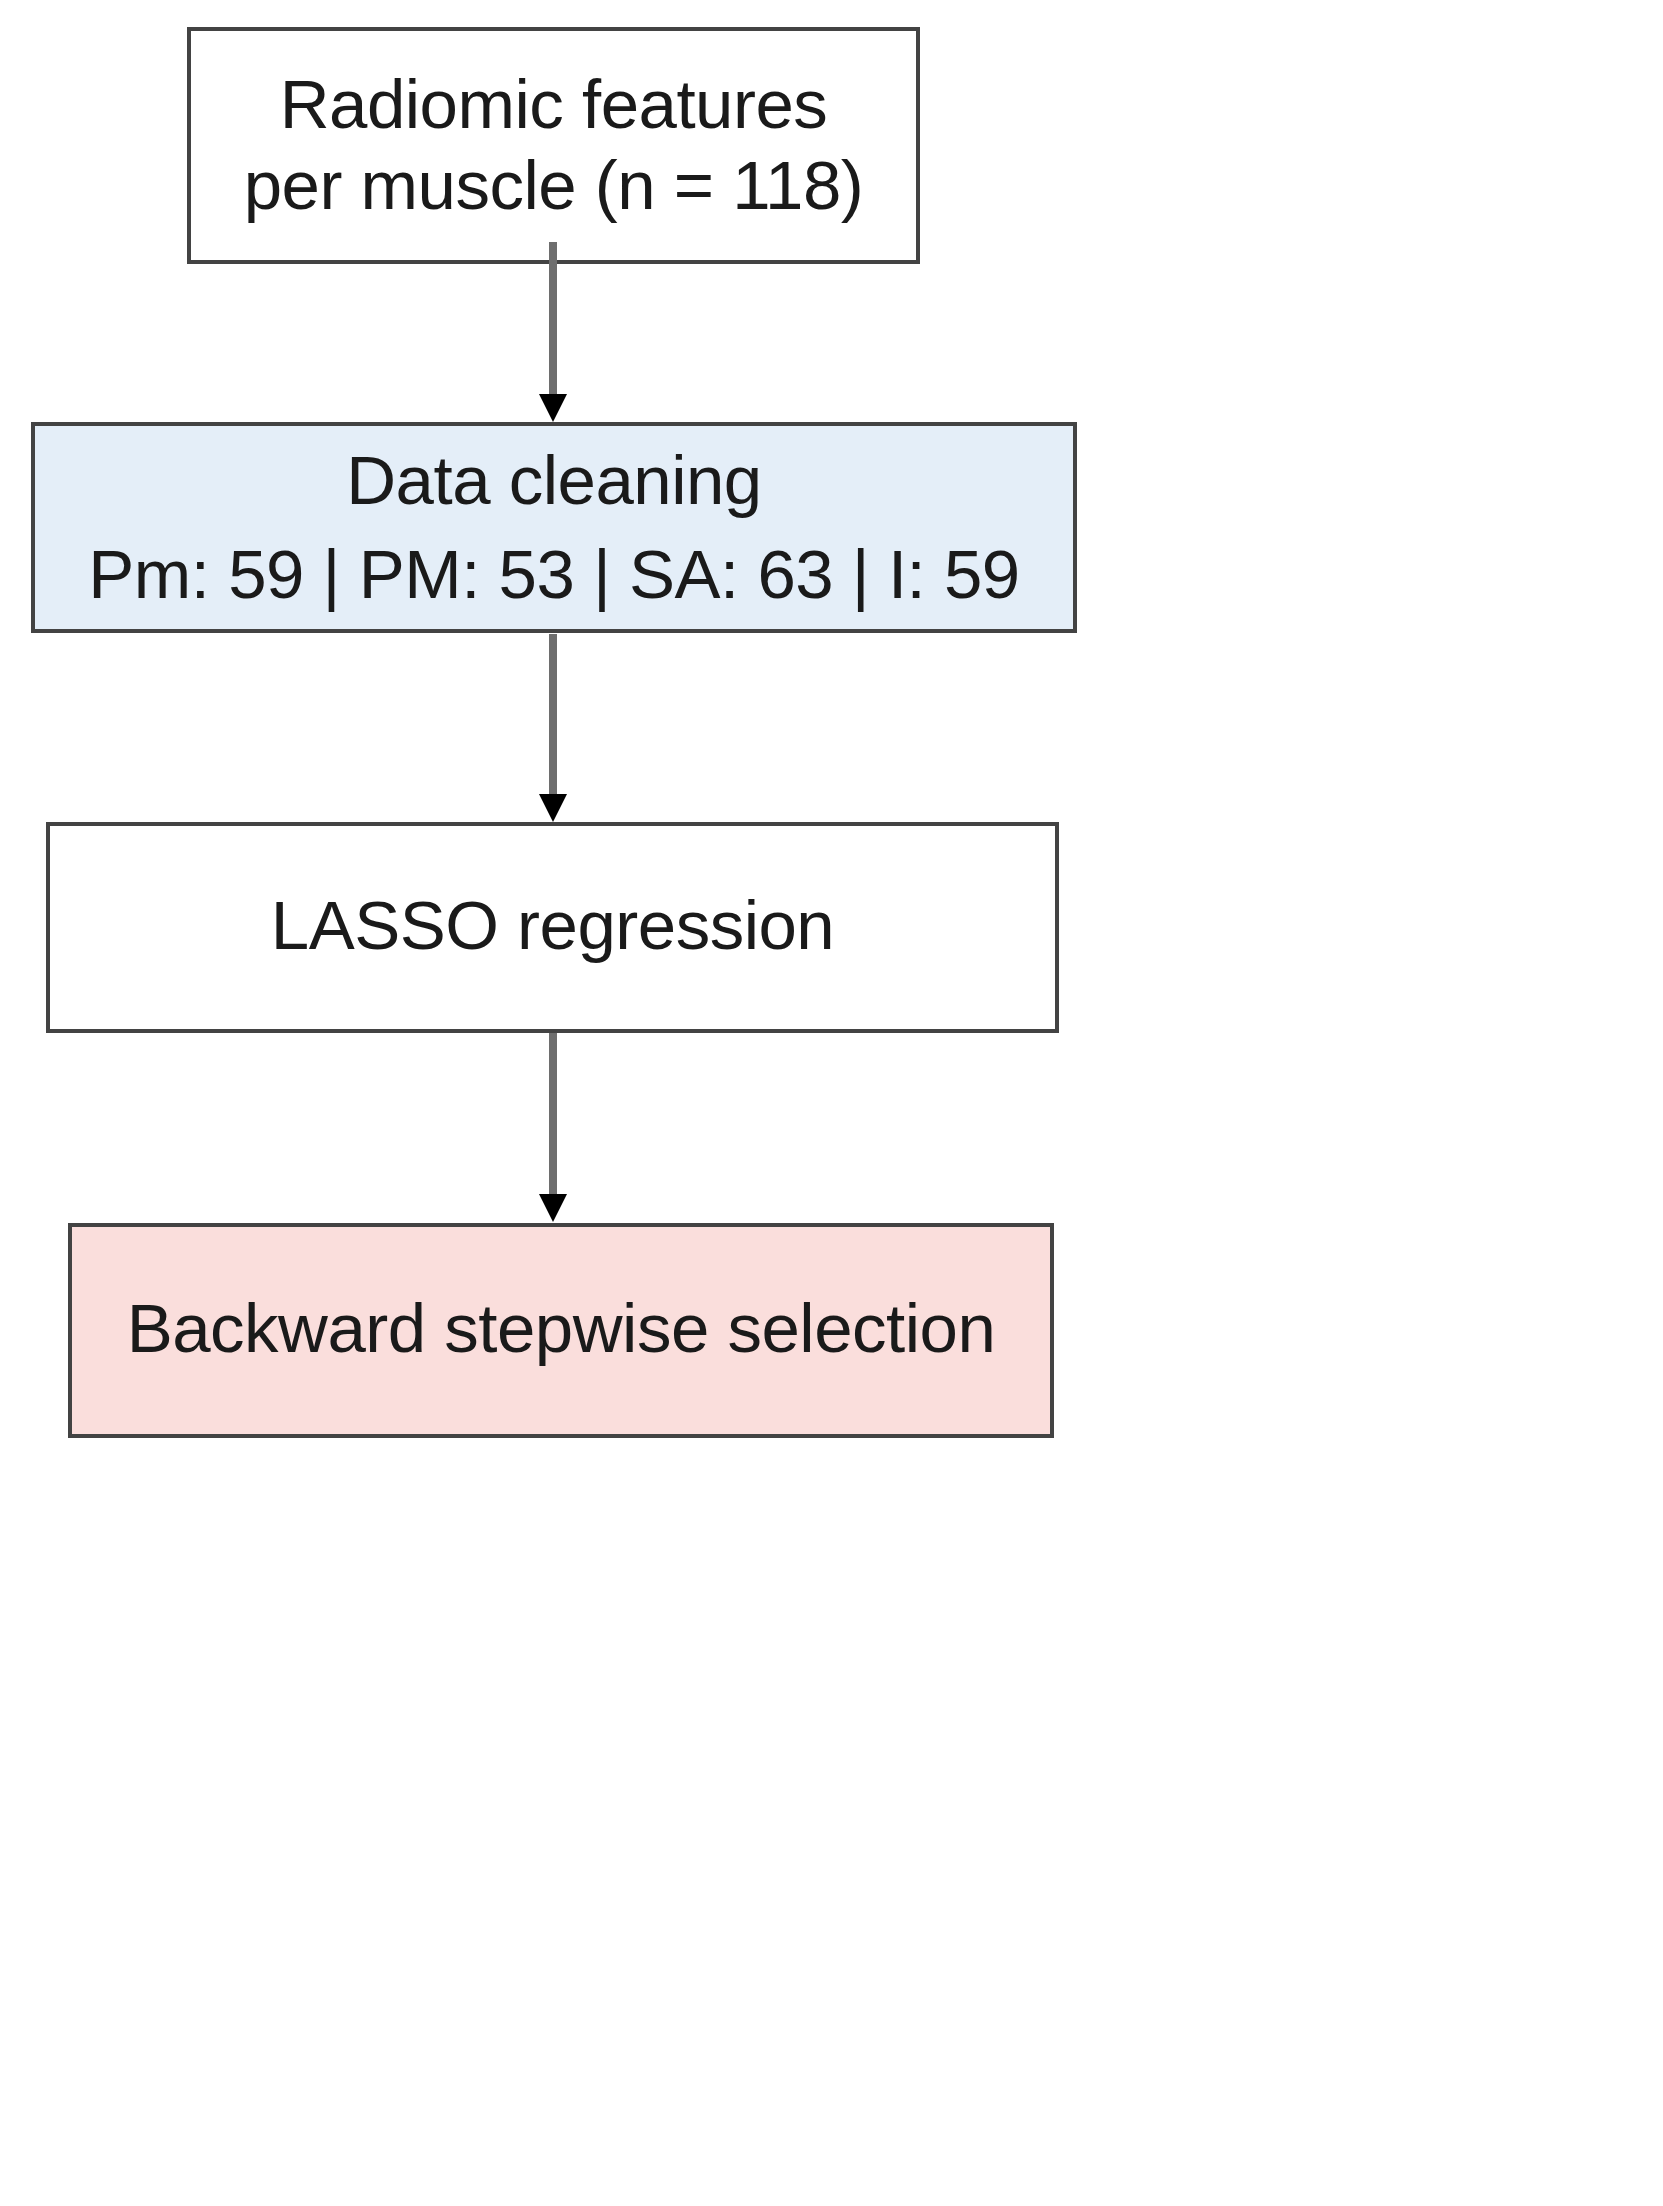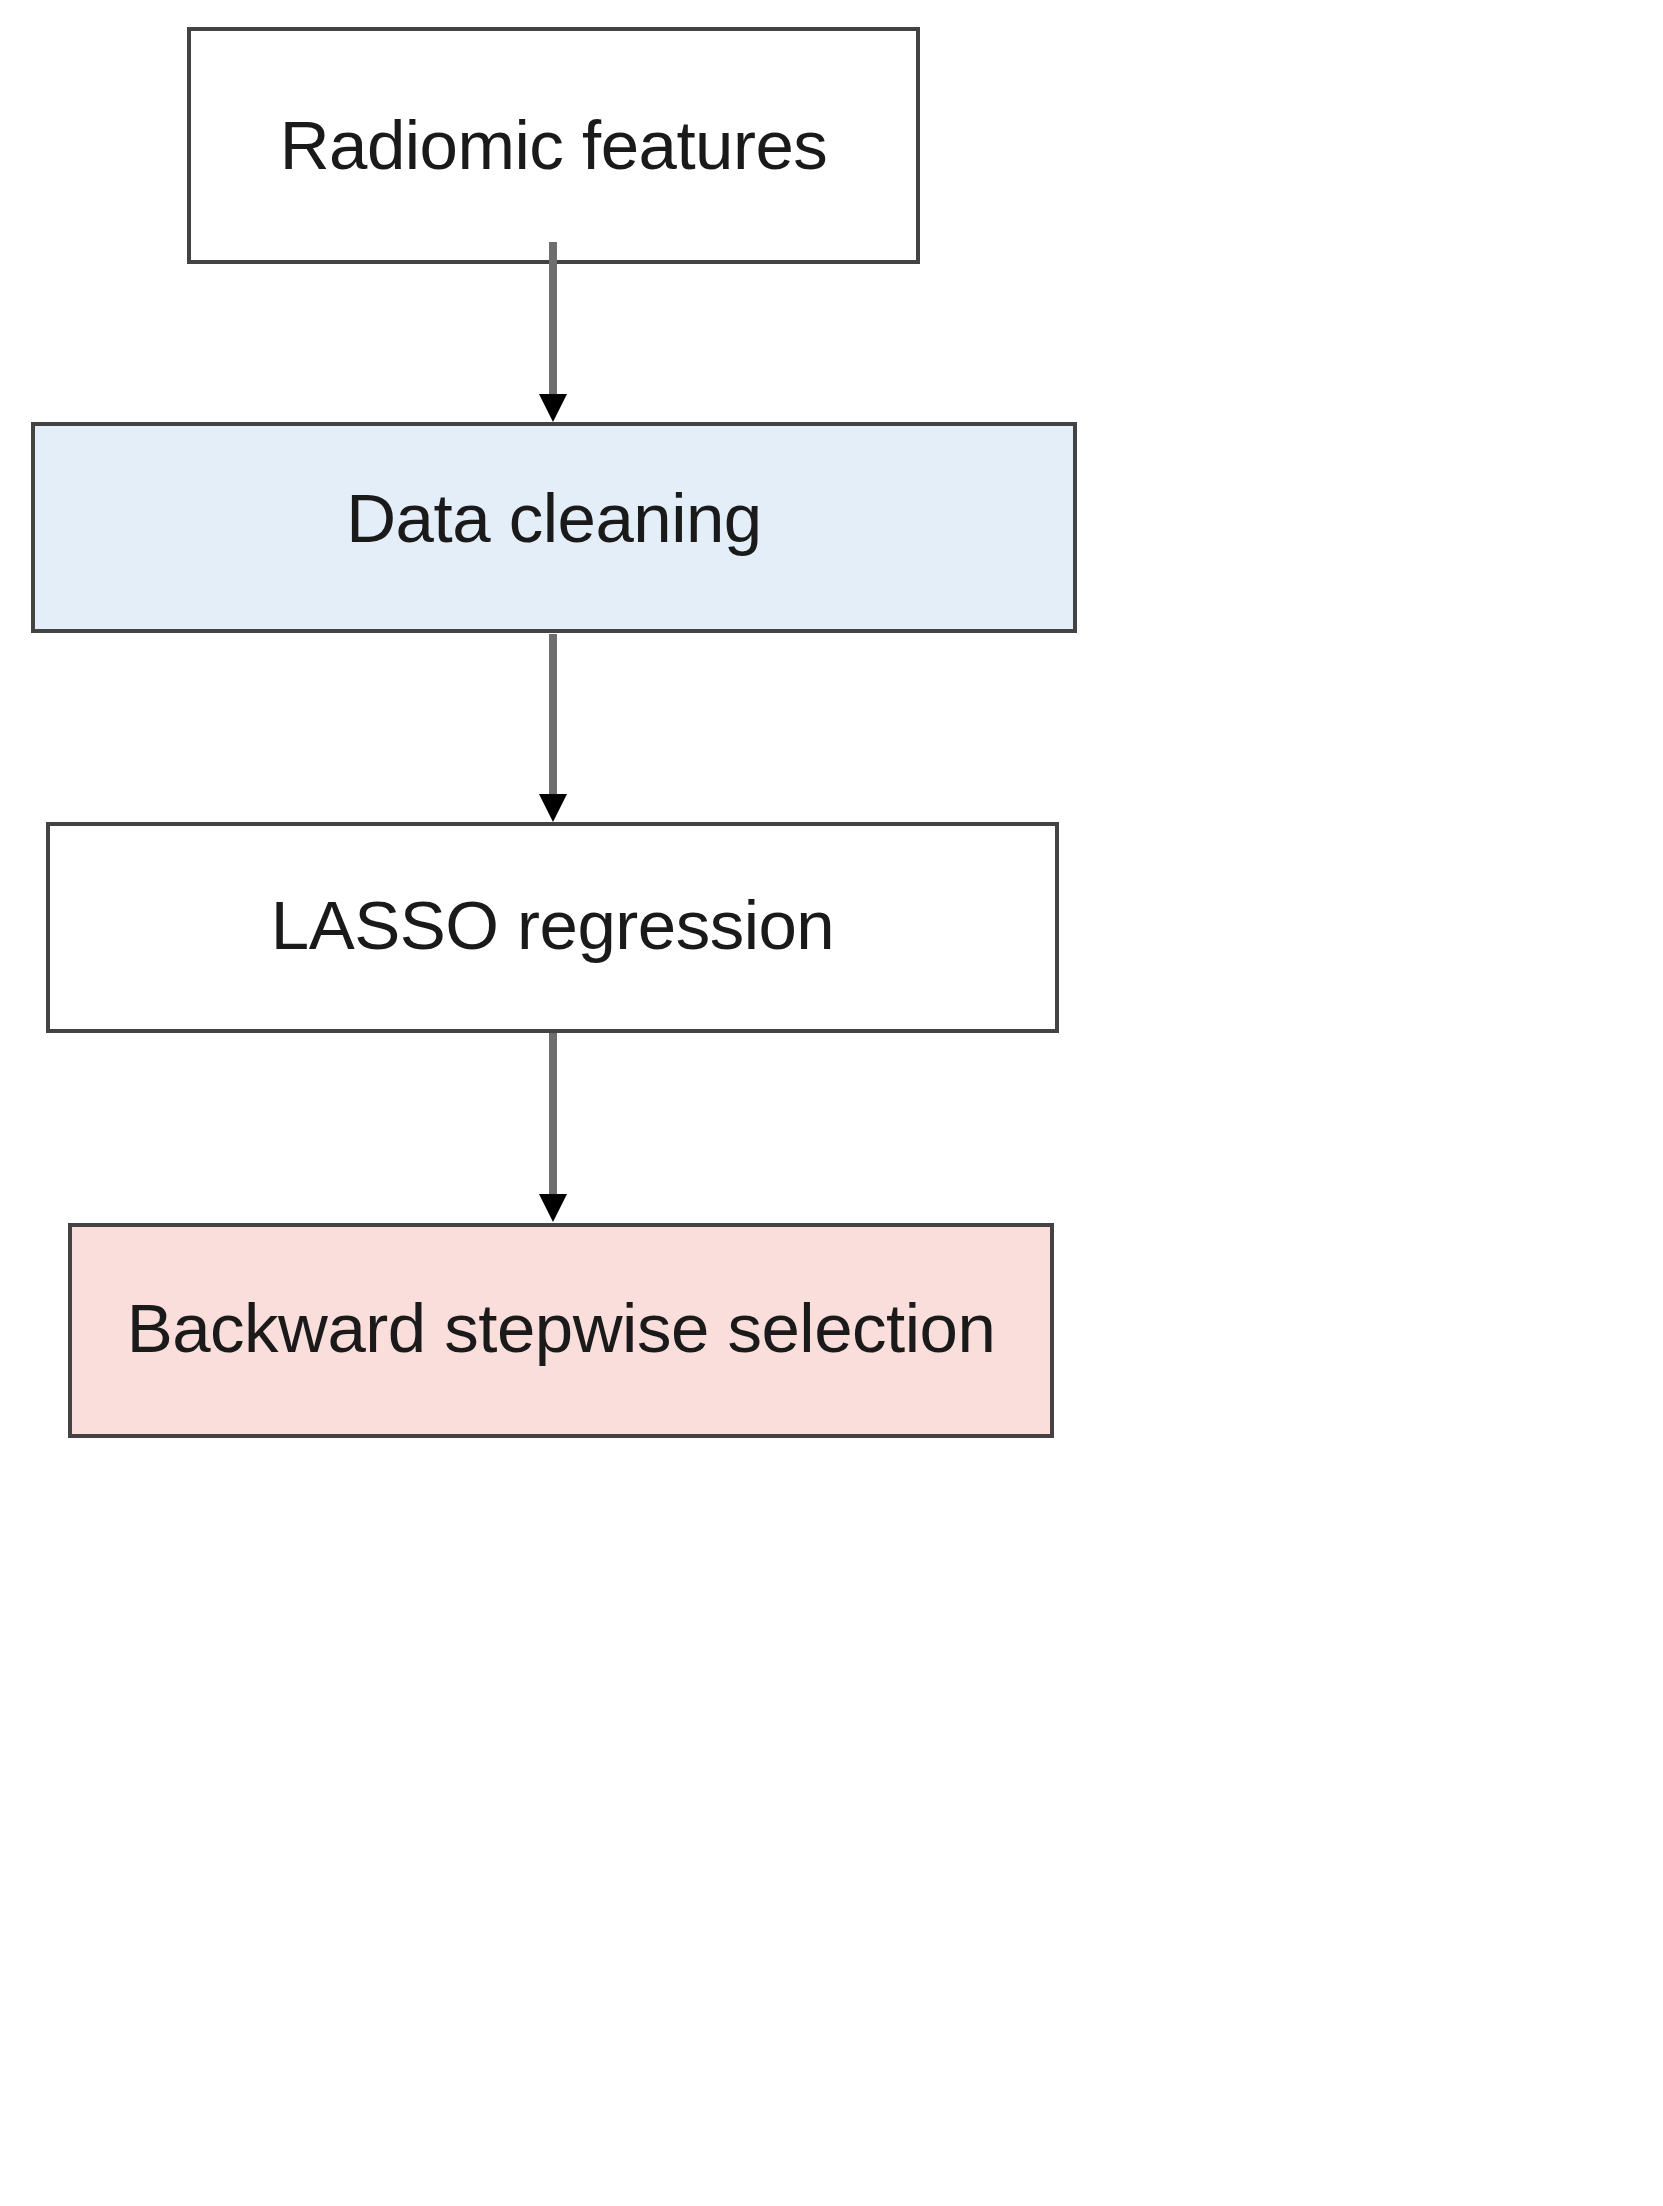--- a/index.html
+++ b/index.html
@@ -120,29 +120,31 @@
   #arrow-3 .stem { height: 163px; }
   #arrow-3 .head { top: 161px; }
 </style>
 </head>
 <body>
 
 <div id="flowchart">
 
   <div class="node" id="node-features">
     <span class="line title">Radiomic features</span>
+    <span class="line subtitle">per muscle (n = 118)</span>
   </div>
 
   <div class="arrow" id="arrow-1">
     <div class="stem"></div>
     <div class="head"></div>
   </div>
 
   <div class="node" id="node-cleaning">
     <span class="line title">Data cleaning</span>
+    <span class="line subtitle">Pm: 59 | PM: 53 | SA: 63 | I: 59</span>
   </div>
 
   <div class="arrow" id="arrow-2">
     <div class="stem"></div>
     <div class="head"></div>
   </div>
 
   <div class="node" id="node-lasso">
     <span class="line title">LASSO regression</span>
   </div>

